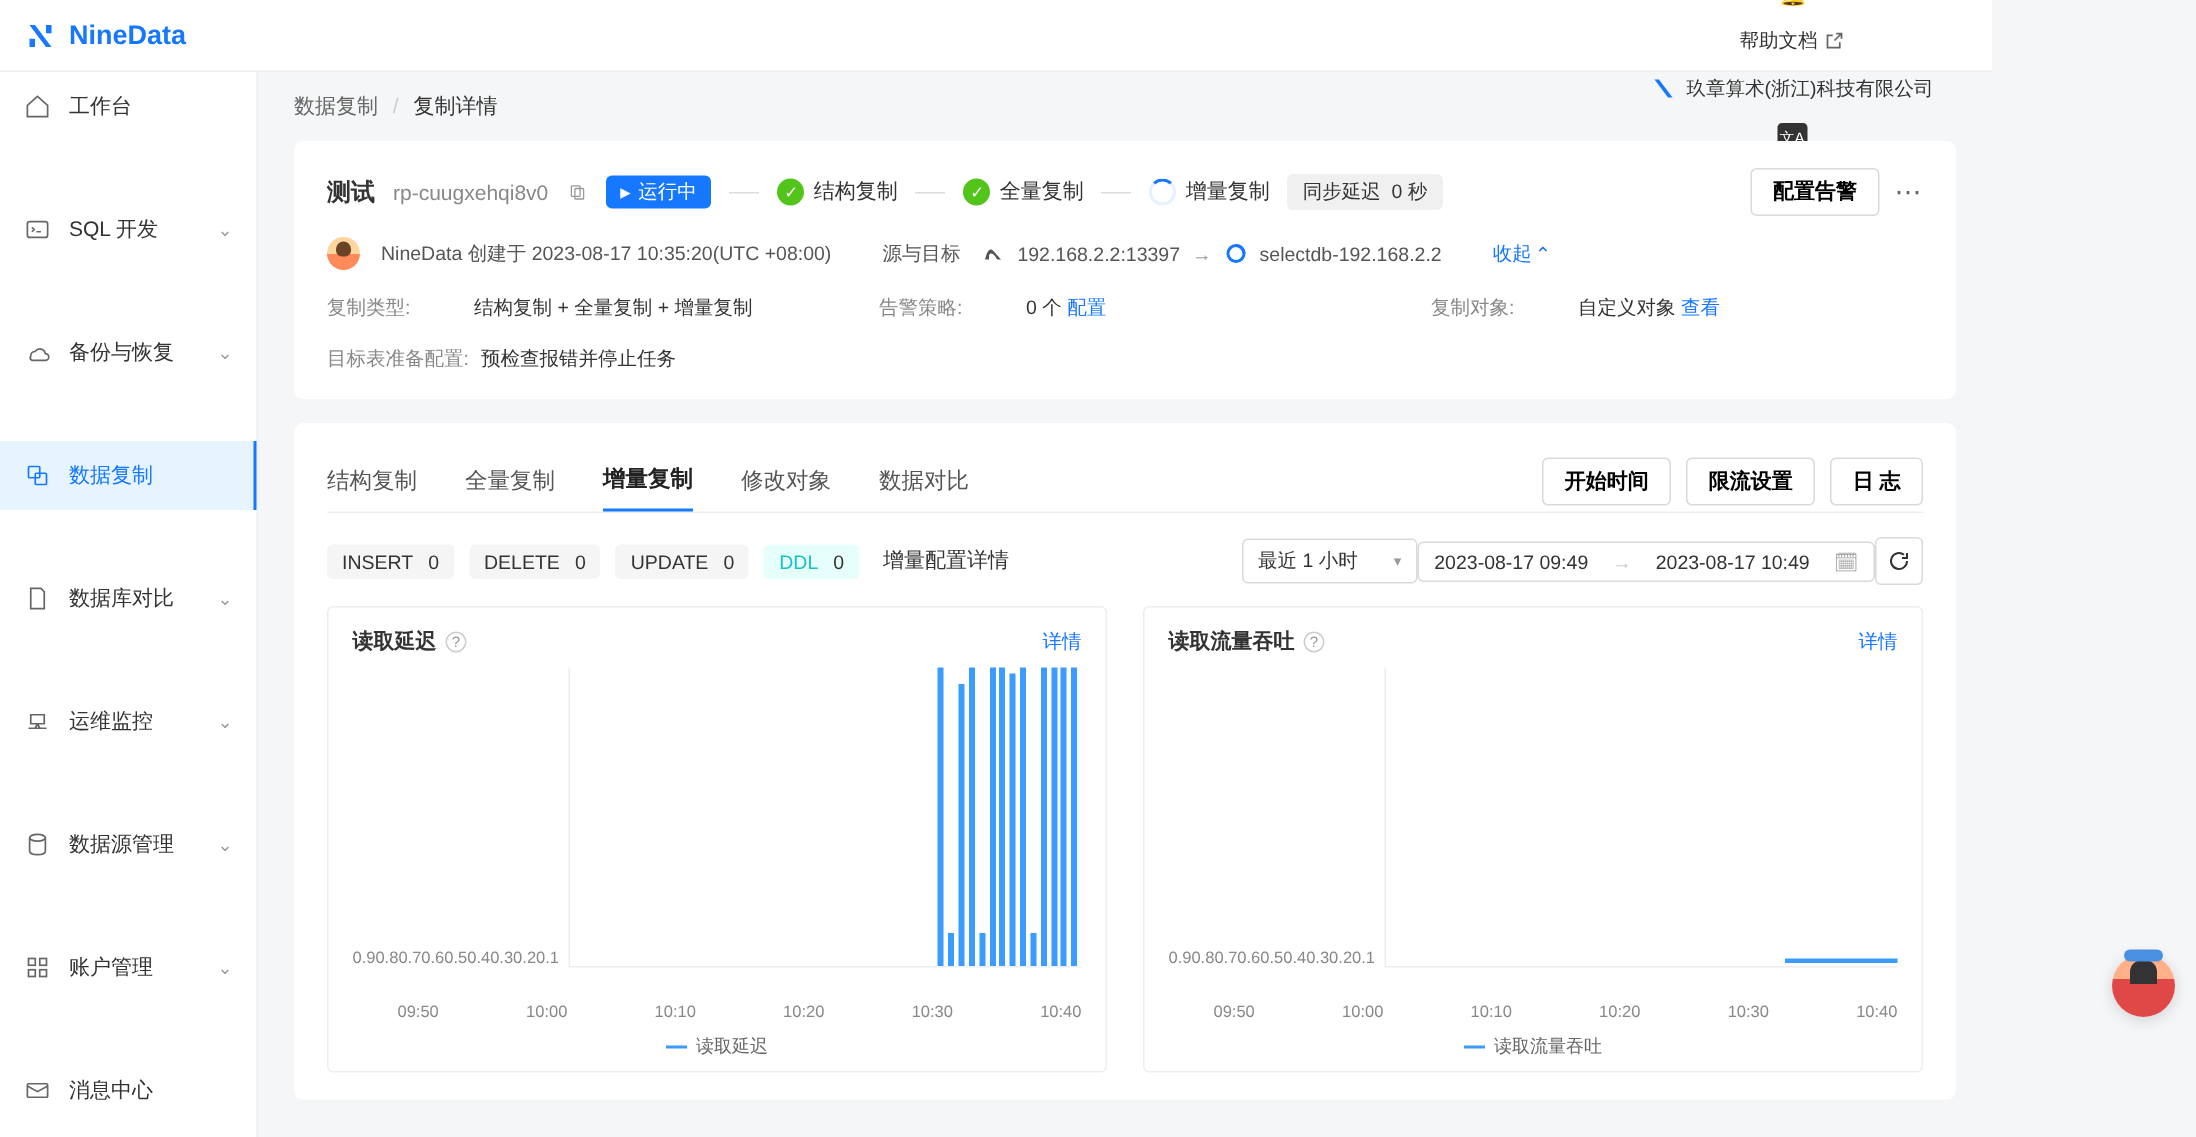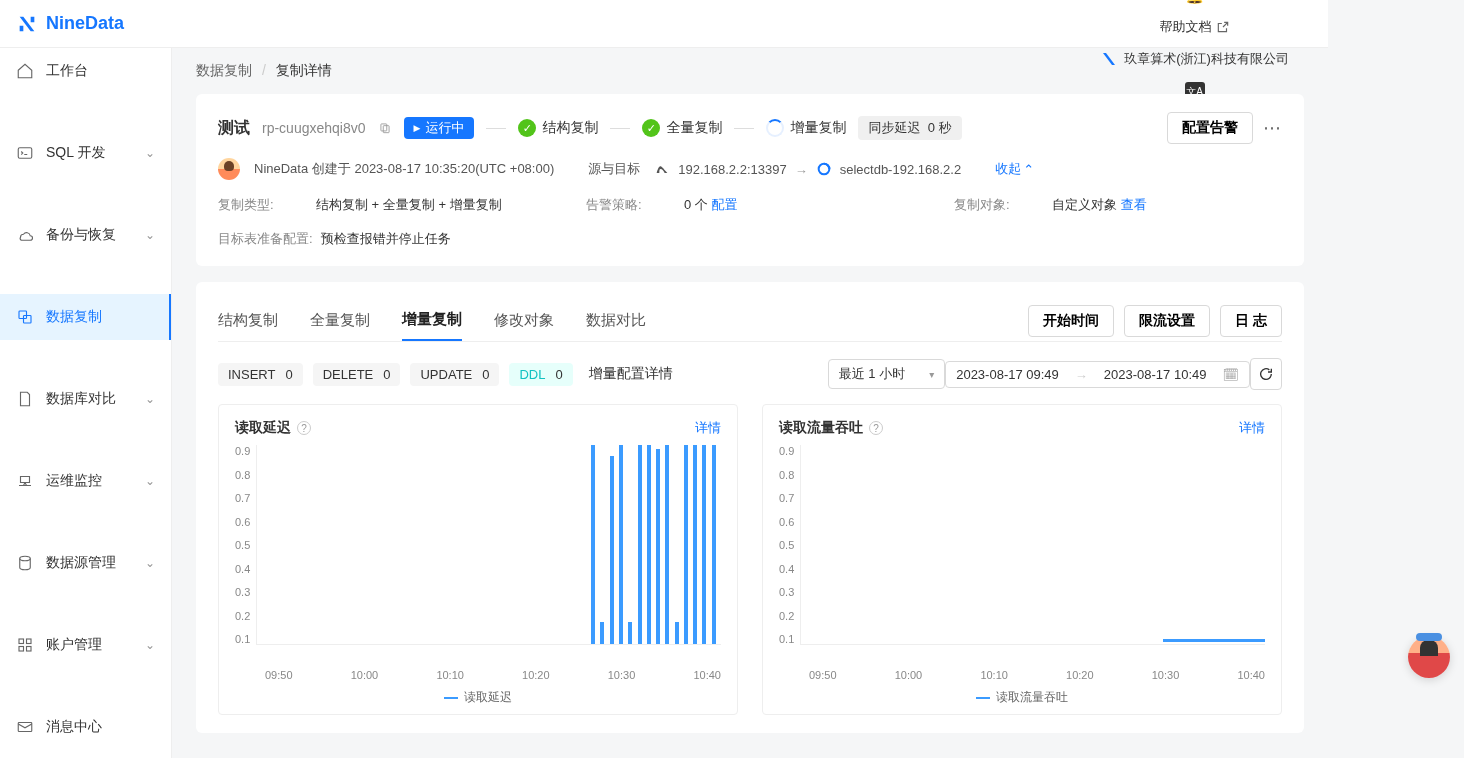--- a/index.html
+++ b/index.html
@@ -87,21 +87,21 @@
 .cal-icon { color:#999; }
 .refresh-btn { border:1px solid #d9d9d9; border-radius:4px; width:32px; height:32px; display:flex; align-items:center; justify-content:center; cursor:pointer; background:#fff; }
 
 .charts-row { display:flex; gap:24px; margin-top:14px; }
 .chart-card { flex:1; border:1px solid #eee; border-radius:4px; padding:14px 16px 8px; }
 .chart-head { display:flex; align-items:center; gap:6px; margin-bottom:8px; }
 .chart-title { font-weight:600; font-size:14px; }
 .info-icon { width:14px; height:14px; border:1px solid #ccc; border-radius:50%; color:#999; font-size:10px; display:flex; align-items:center; justify-content:center; }
 .chart-detail-link { margin-left:auto; color:#1677ff; cursor:pointer; font-size:13px; }
 .chart-body { display:flex; height:220px; }
-.y-axis { display:flex; flex-direction:column; justify-content:space-between; align-items:flex-end; padding-right:6px; font-size:11px; color:#888; height:200px; }
+.y-axis { display:flex; flex-direction:row; justify-content:space-between; align-items:flex-end; padding-right:6px; font-size:11px; color:#888; height:200px; }
 .plot { flex:1; position:relative; border-left:1px solid #eee; border-bottom:1px solid #eee; height:200px; }
 .plot-bars { position:absolute; bottom:0; width:100%; height:100%; }
 .bar { position:absolute; bottom:0; background:#3b9bff; width:2px; }
 .plot-line { position:absolute; bottom:2px; height:3px; background:#3b9bff; }
 .x-axis { display:flex; justify-content:space-between; font-size:11px; color:#888; margin-top:4px; padding-left:30px; }
 .chart-legend { display:flex; justify-content:center; align-items:center; gap:6px; margin-top:8px; font-size:12px; color:#666; }
 .legend-line { width:14px; height:2px; background:#3b9bff; }
 
 .help-fab { position:absolute; right:14px; bottom:80px; width:42px; height:42px; border-radius:50%; background:linear-gradient(180deg,#ffb088 40%,#e04848 40%); cursor:pointer; box-shadow:0 2px 10px rgba(0,0,0,0.15); }
 .help-fab::before { content:""; position:absolute; top:4px; left:12px; width:18px; height:16px; background:#333; border-radius:8px 8px 0 0; }

